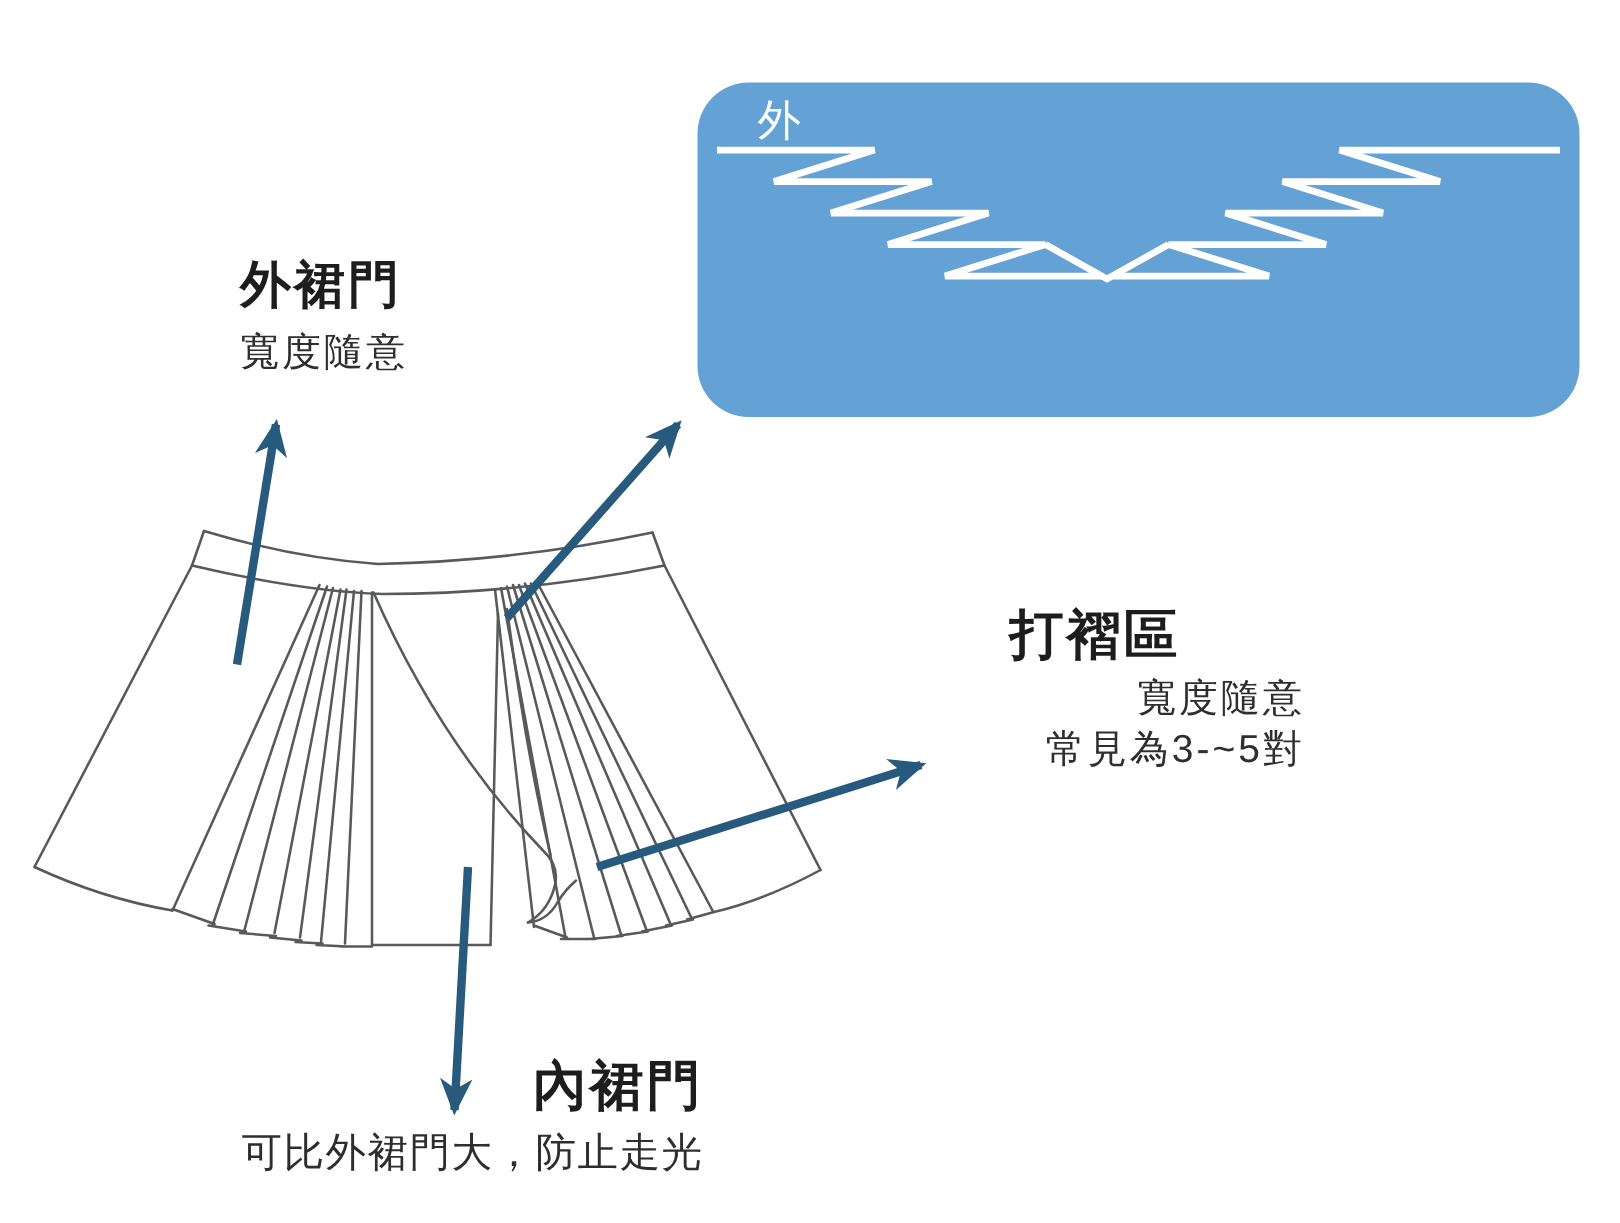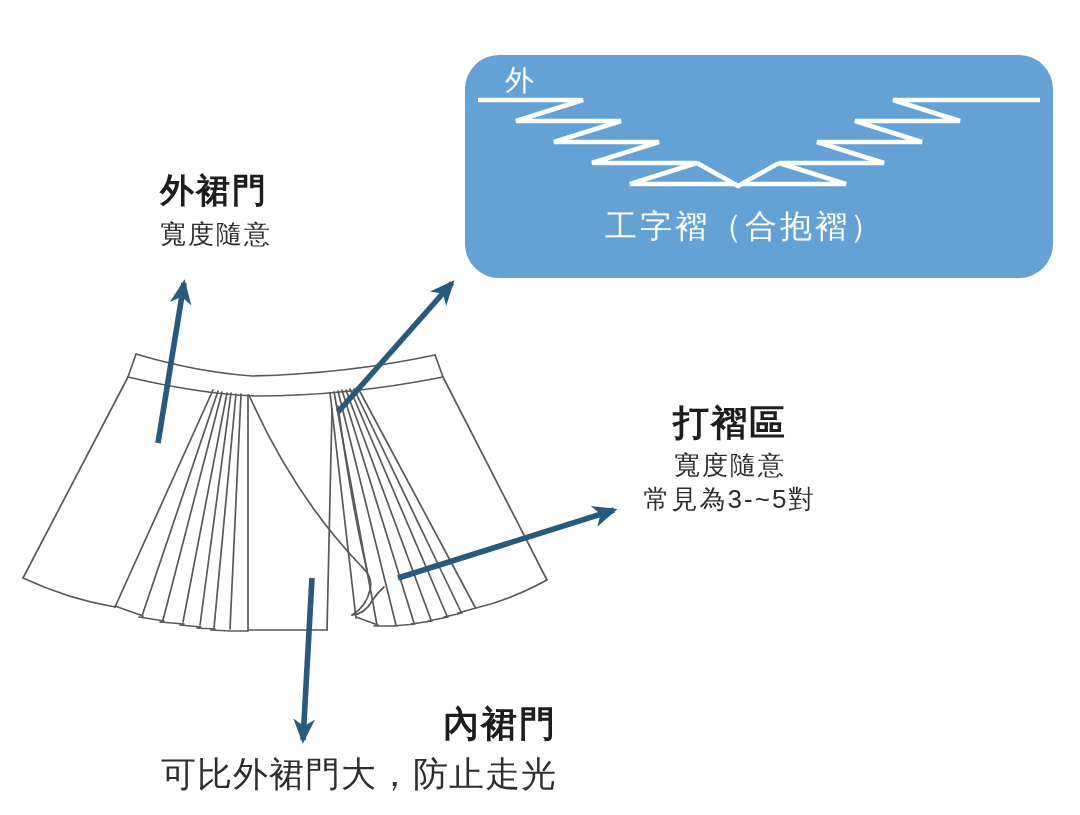--- a/index.html
+++ b/index.html
@@ -18,28 +18,28 @@
     position:absolute;left:40px;top:6px;font-size:29px;color:#ffffff;
     letter-spacing:1px;
   }
   .box-caption{
     position:absolute;left:0;top:150px;width:560px;text-align:center;
     font-size:32px;color:#ffffff;letter-spacing:3px;white-space:nowrap;
   }
   
   .label{position:absolute;}
   .label .t{font-size:34px;font-weight:700;color:#1d1d1d;letter-spacing:2px;line-height:1.1;}
-  .label .s{font-size:26px;font-weight:400;color:#2e2e2e;letter-spacing:2px;line-height:1.25;margin-top:9px;}
+  .label .s{font-size:26px;font-weight:400;color:#2e2e2e;letter-spacing:2px;line-height:1.25;margin-top:9px;text-align:right;}
   .label-outer{left:160px;top:172px;}
   .label-pleat-area{left:590px;top:364px;width:280px;text-align:center;margin-top:39px;}
   .label-pleat-area .t{font-size:36px;}
   .label-pleat-area .s{margin-top:6px;font-size:26px;}
   .label-inner{left:161px;top:704px;}
   .label-inner .t{font-size:36px;text-align:right;}
-  .label-inner .s{font-size:35px;letter-spacing:1px;margin-top:8px;}
+  .label-inner .s{font-size:27px;letter-spacing:1px;margin-top:8px;}
 </style>
 </head>
 <body>
 
 <div class="stage">
 
   <svg class="sketch-svg" viewBox="0 0 1080 815">
     <defs>
       <marker id="ah" viewBox="0 0 10 10" refX="8.5" refY="5" markerWidth="4.4" markerHeight="4.4" orient="auto">
         <path d="M0,0.6 L10,5 L0,9.4 L2.8,5 Z" fill="#275a7c"></path>
@@ -111,21 +111,20 @@
 
   <div class="pleat-box">
     <svg viewBox="0 0 588 223">
       <g stroke="#ffffff" stroke-width="4.5" fill="none" stroke-linejoin="miter">
         <polyline points="13,45 118,45 51,66 156,66 89,87 194,87 127,108 232,108 165,129 270,129"></polyline>
         <polyline points="575,45 428,45 495,66 390,66 457,87 352,87 419,108 314,108 381,129 276,129"></polyline>
         <polyline points="232,108 273,131 314,108"></polyline>
       </g>
     </svg>
     <div class="outside-label">外</div>
-    <div class="box-caption">工字褶（合抱褶）</div>
   </div>
 
   <div class="label label-outer">
     <div class="t">外裙門</div>
     <div class="s">寬度隨意</div>
   </div>
 
   <div class="label label-pleat-area">
     <div class="t">打褶區</div>
     <div class="s">寬度隨意</div>

